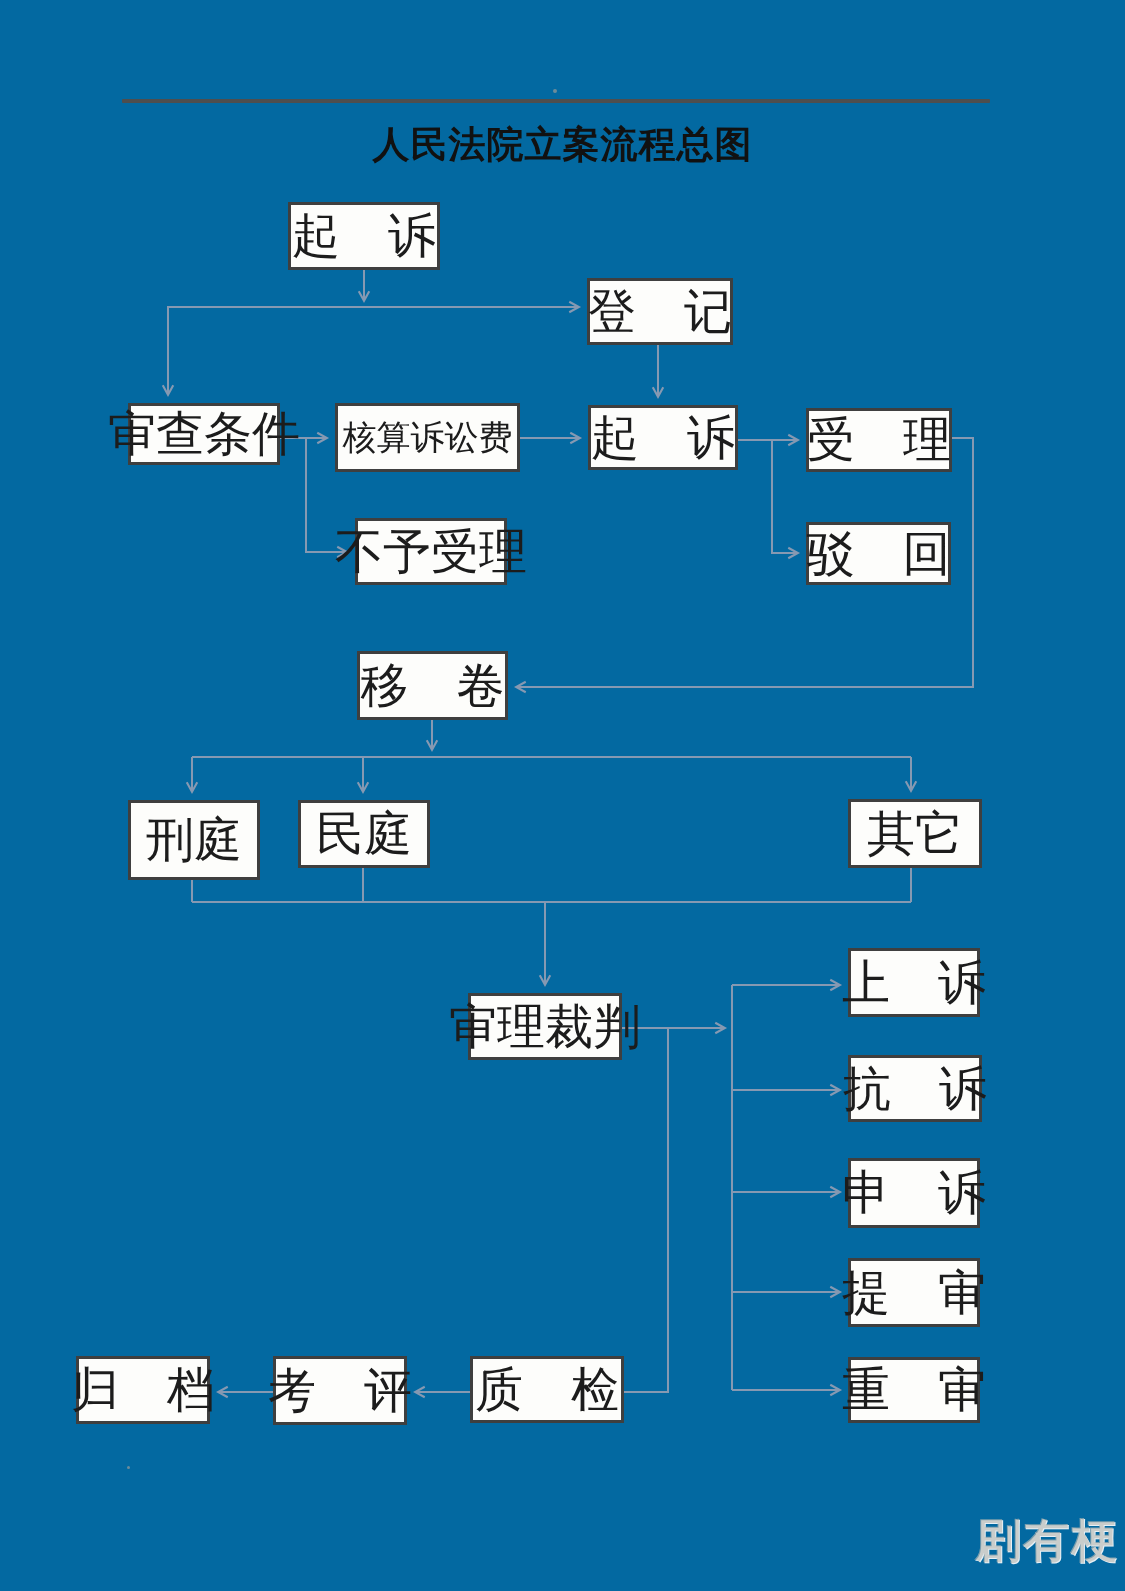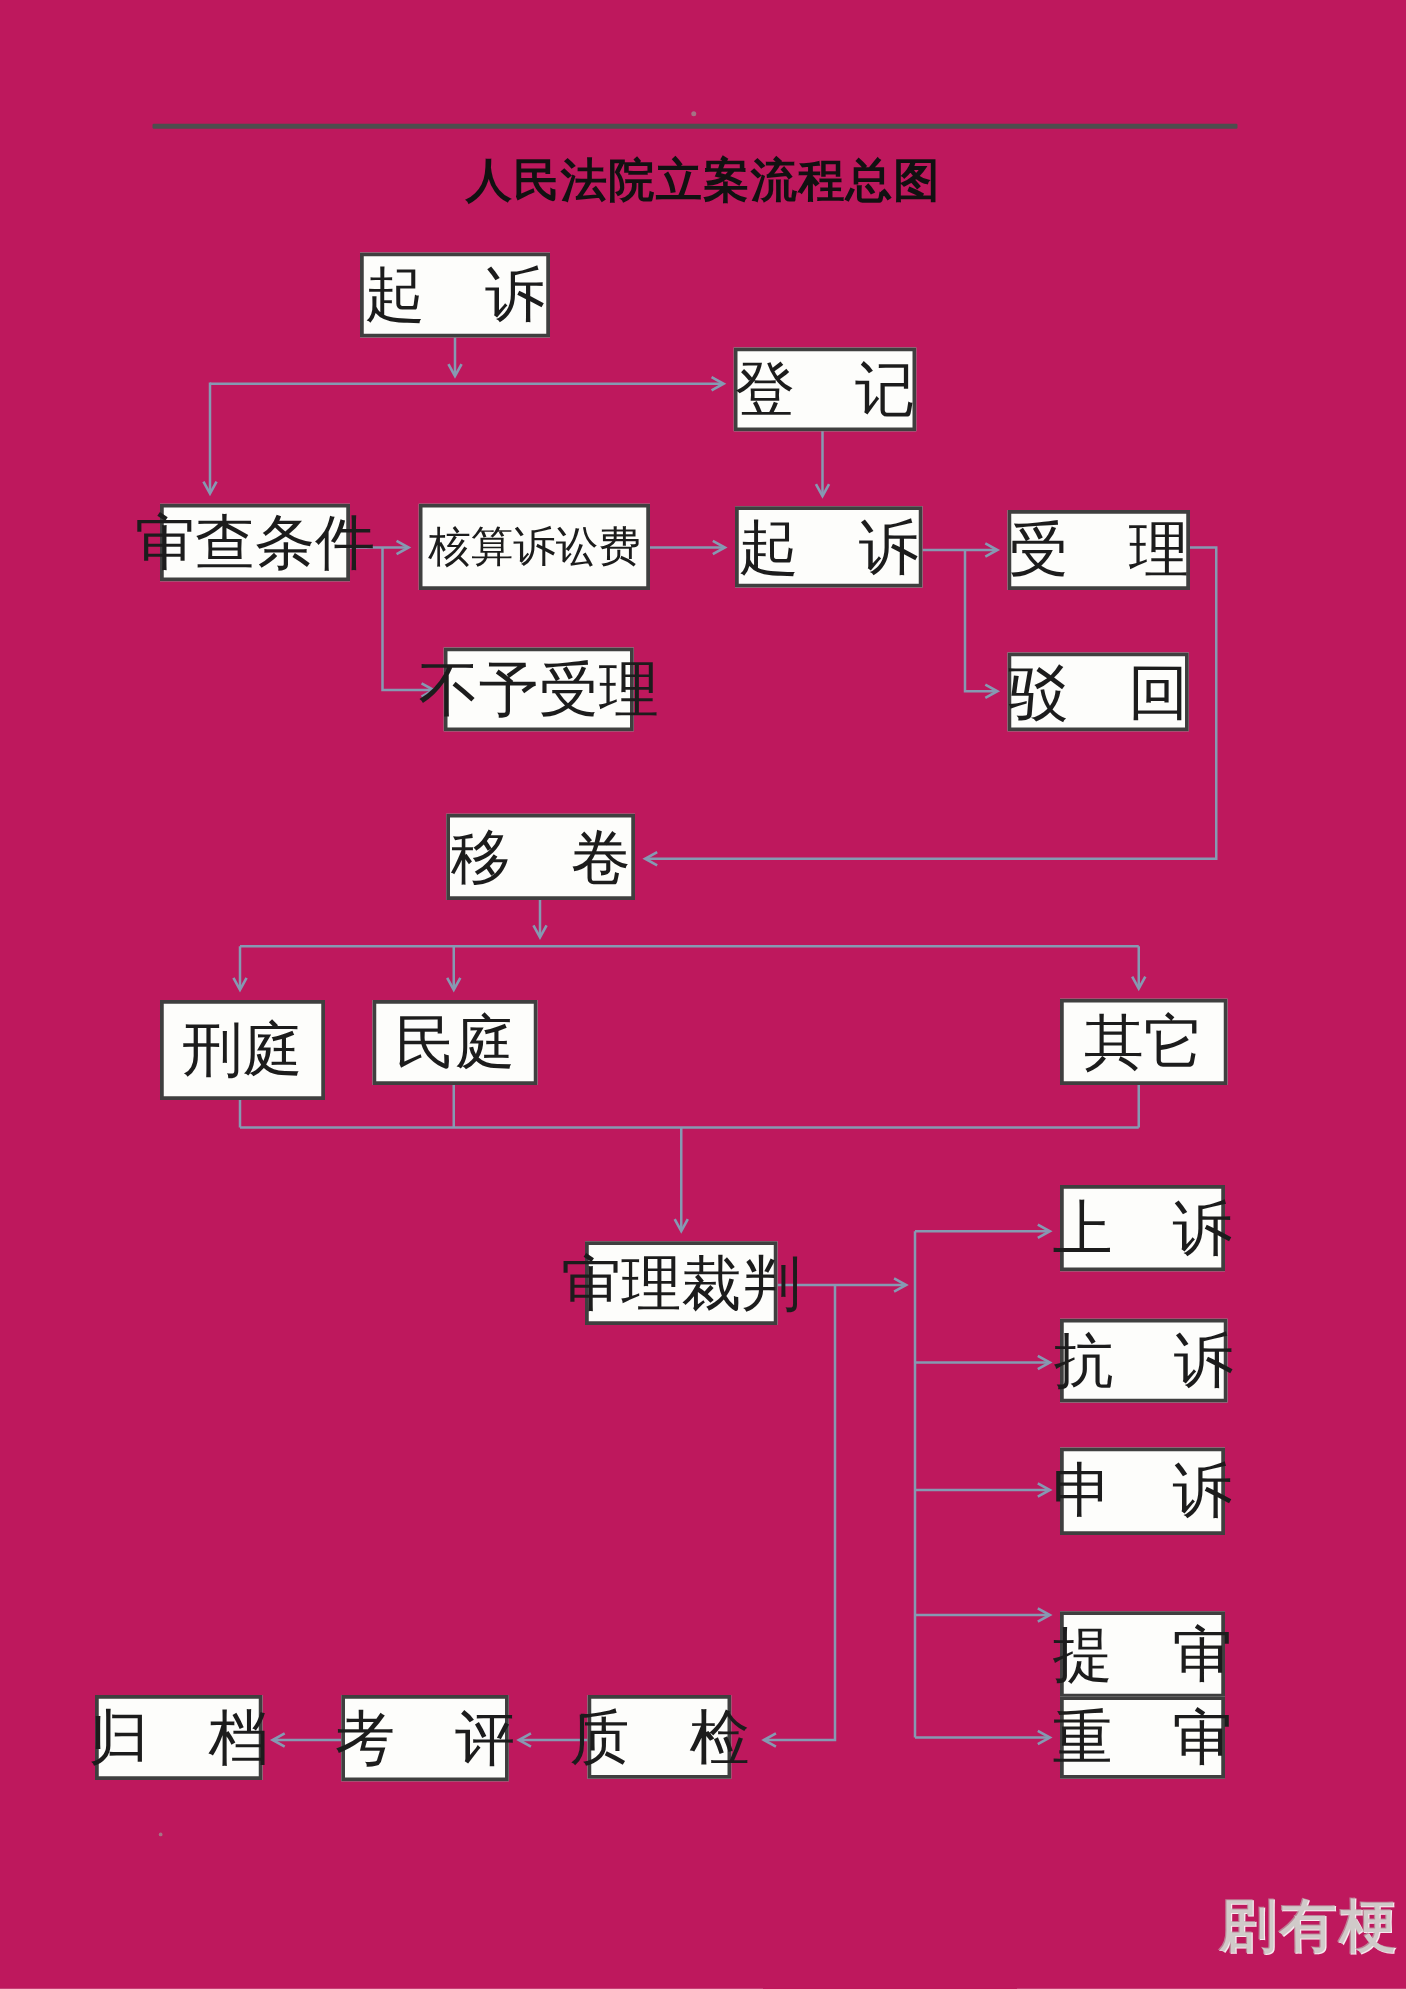--- a/index.html
+++ b/index.html
@@ -1,20 +1,20 @@
 <!DOCTYPE html>
 <html><head>
 <meta charset="utf-8">
 <style>
   html,body{margin:0;padding:0;}
   body{background:#e9e9e7;}
   #canvas{
     position:relative;
     width:1125px;height:1591px;
-    background:#be185d;
+    background:#0369a1;
     overflow:hidden;
     font-family:"Liberation Serif","DejaVu Serif",serif;
   }
   .toprule{
     position:absolute;left:122px;top:99px;width:868px;height:4px;
     background:#4e4e4e;border-radius:1px;
   }
   .title{
     position:absolute;left:0;top:120px;width:1125px;
     text-align:center;
@@ -133,25 +133,25 @@
   <div class="node" style="left:848px;top:799px;width:134px;height:69px;">其它</div>
 
   <div class="node" style="left:468px;top:993px;width:154px;height:67px;">审理裁判</div>
 
   <div class="node" style="left:848px;top:948px;width:132px;height:69px;">上　诉</div>
 
   <div class="node" style="left:848px;top:1055px;width:134px;height:67px;">抗　诉</div>
 
   <div class="node" style="left:848px;top:1158px;width:132px;height:70px;">申　诉</div>
 
-  <div class="node" style="left:848px;top:1258px;width:132px;height:69px;margin-top:31px;">提　审</div>
+  <div class="node" style="left:848px;top:1258px;width:132px;height:69px;">提　审</div>
 
   <div class="node" style="left:848px;top:1357px;width:132px;height:66px;">重　审</div>
 
-  <div class="node" style="left:470px;top:1356px;width:115px;height:67px;">质　检</div>
+  <div class="node" style="left:470px;top:1356px;width:154px;height:67px;">质　检</div>
 
   <div class="node" style="left:273px;top:1356px;width:134px;height:69px;">考　评</div>
 
   <div class="node" style="left:76px;top:1356px;width:134px;height:68px;">归　档</div>
 
   <div class="speck" style="left:553px;top:89px;width:4px;height:4px;"></div>
   <div class="speck" style="left:127px;top:1466px;width:3px;height:3px;"></div>
 
   <div class="watermark">剧有梗</div>
 

